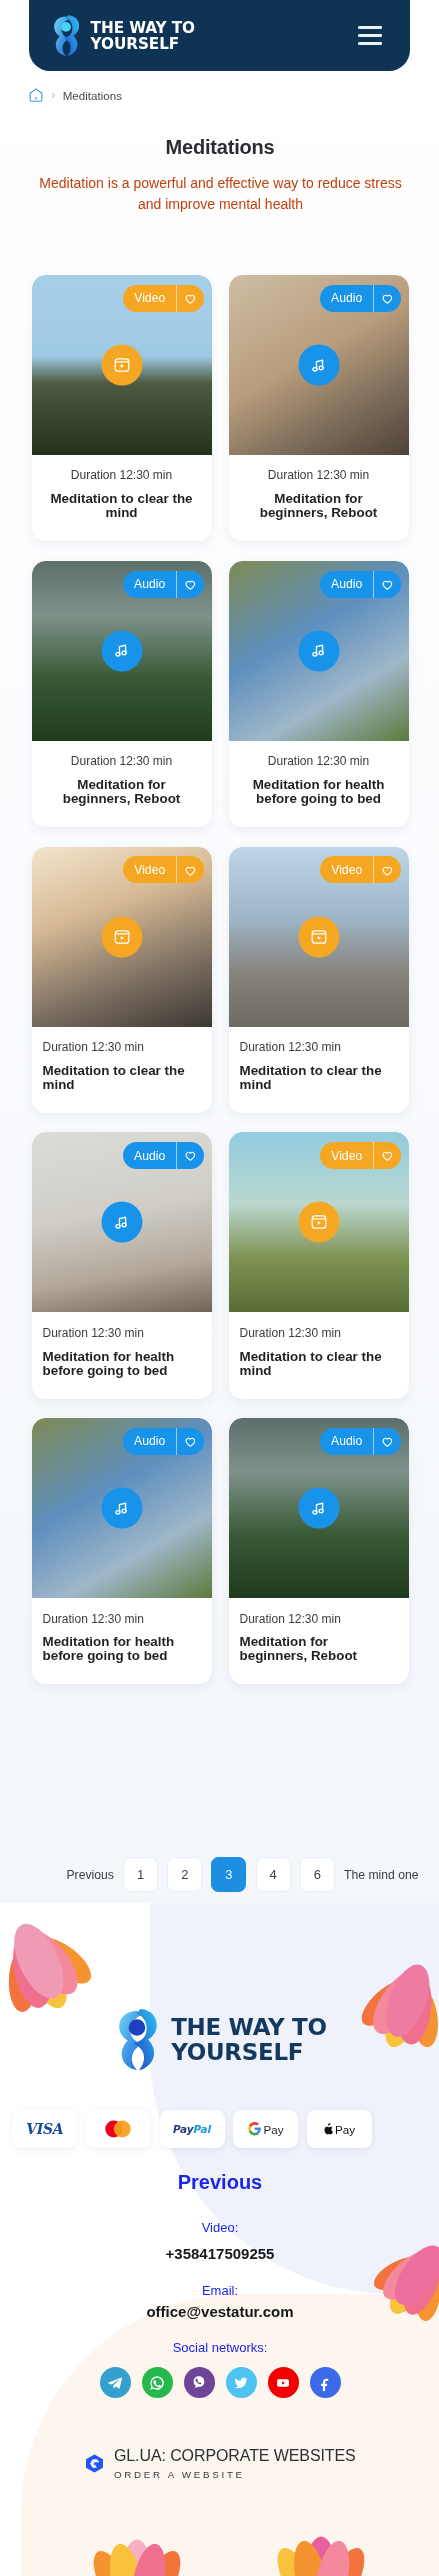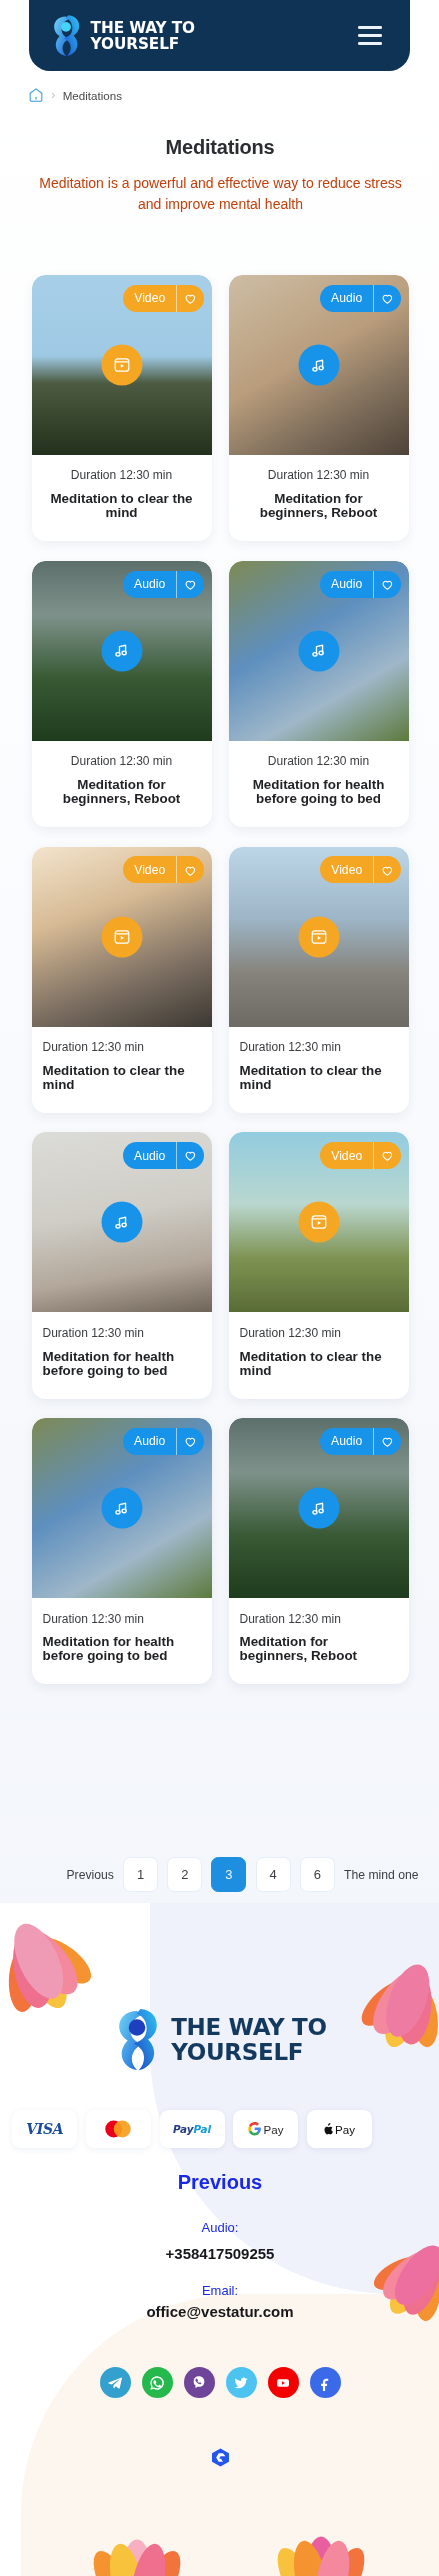--- a/index.html
+++ b/index.html
@@ -637,24 +637,25 @@
     </div>
     <div class="pay-chip">
       <svg width="9.8" height="12.2" viewBox="0 0 16 20">
         <path fill="#111" d="M11.1 3c.7-.9 1.2-2 1-3.1-1 .1-2.2.7-2.9 1.5-.6.8-1.2 1.9-1 3 1.1.1 2.2-.5 2.9-1.4zM13.7 10.8c0-2.1 1.7-3.1 1.8-3.2-1-1.4-2.5-1.6-3-1.6-1.3-.1-2.6.8-3.2.8-.7 0-1.7-.8-2.8-.7-1.4 0-2.7.8-3.4 2.1-1.5 2.5-.4 6.3 1 8.4.7 1 1.6 2.2 2.7 2.1 1.1 0 1.5-.7 2.8-.7 1.3 0 1.6.7 2.8.7 1.2 0 1.9-1 2.6-2 .8-1.2 1.2-2.3 1.2-2.4-.1 0-2.4-.9-2.5-3.5z"></path>
       </svg>
       <span style="font-size:11.6px;color:#111;margin-left:1.8px">Pay</span>
     </div>
   </div>
 
   <div class="contacts-title">Previous</div>
-  <div class="c-label" id="phone-label">Audio:</div>
+  <div class="c-label" id="phone-label">Video:</div>
   <div class="c-value" id="phone-value">+358417509255</div>
   <div class="c-label" id="email-label">Email:</div>
   <div class="c-value" id="email-value">office@vestatur.com</div>
+  <div class="c-label" id="social-label">Social networks:</div>
 
   <div class="socials">
     <a class="soc" style="background:#34a0ce">
       <svg width="16" height="16" viewBox="0 0 24 24">
           <path fill="#fff" d="M21 4 2.6 11.1c-.9.3-.9 1.5 0 1.8l4.6 1.5L18 6.8c.3-.2.6.2.4.4l-8.7 8.2v3.7c0 .7.9 1 1.3.4l2.2-2.6 4.4 3.2c.6.4 1.4.1 1.5-.6L22.4 5c.2-.8-.6-1.4-1.4-1z"></path>
         </svg>
     </a>
     <a class="soc" style="background:#25b84c">
       <svg width="16" height="16" viewBox="0 0 24 24">
           <path fill="#fff" d="M12 2a10 10 0 0 0-8.6 15L2 22l5.2-1.4A10 10 0 1 0 12 2zm0 2a8 8 0 1 1-4.2 14.8l-.4-.2-2.5.7.7-2.4-.3-.4A8 8 0 0 1 12 4zm-3.5 4c-.2 0-.6 0-.9.4-.3.4-1 1-1 2.3s1 2.7 1.2 2.9c.2.2 2 3.2 5 4.3 2.4.9 2.9.7 3.4.7s1.6-.6 1.8-1.3c.2-.6.2-1.2.2-1.3s-.2-.2-.5-.3l-2-1c-.3-.1-.5-.2-.7.1l-.9 1.2c-.2.2-.3.3-.6.1a6.8 6.8 0 0 1-3.4-3c-.2-.4 0-.5.2-.7l.4-.5c.2-.2.2-.3.3-.5s0-.4 0-.5l-.9-2.2c-.2-.6-.5-.5-.7-.5z"></path>
@@ -681,15 +682,19 @@
           <path fill="#fff" d="M14.8 8.6h2.1V5.7c-.4 0-1.6-.2-3-.2-3 0-5 1.8-5 5.2v2.4H6.2v3.3h2.7V24h3.3v-7.6h2.7l.4-3.3h-3.1v-2.1c0-1 .3-1.7 1.6-1.7z"></path>
         </svg>
     </a>
   </div>
 
   <div class="gl-row">
     <svg class="gl-mark" viewBox="0 0 34 34">
       <path d="M17 2 3 10v14l14 8 14-8V10L17 2z" fill="#2355f0" transform="scale(0.98) translate(0.3,0.3)"></path>
       <path d="M21 10h-7l-4 7 4 7h7l-3-5h-3l2-4h8z" fill="#fff"></path>
     </svg>
+    <div class="gl-txt">
+      <div class="gl-main">GL.UA: CORPORATE WEBSITES</div>
+      <div class="gl-sub">ORDER A WEBSITE</div>
+    </div>
   </div>
 </div>
 
 
 </body></html>

